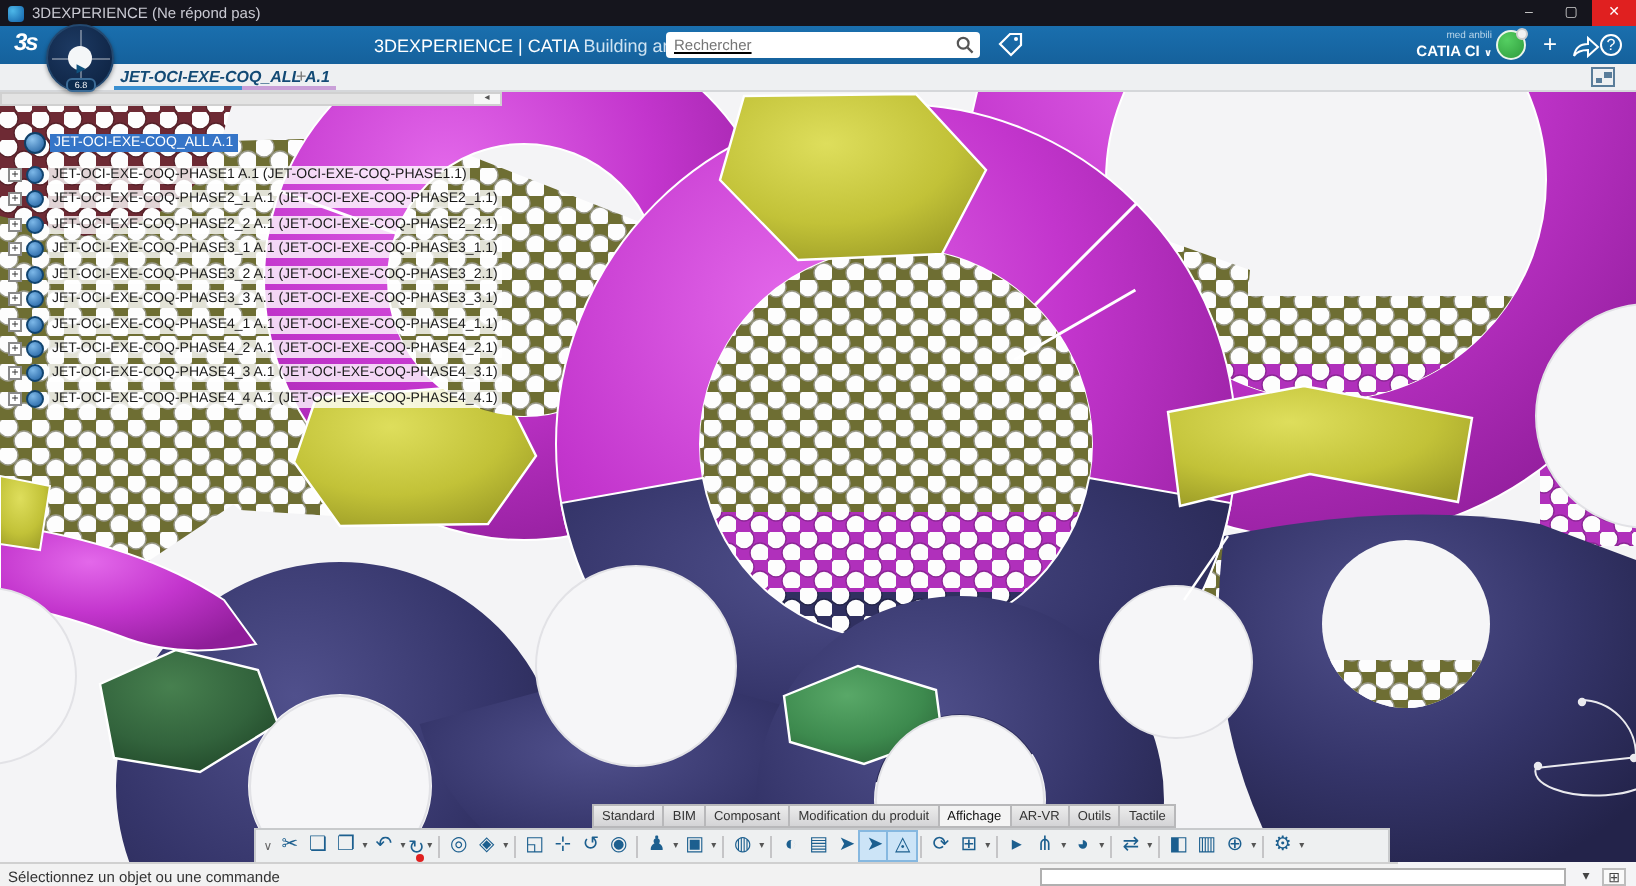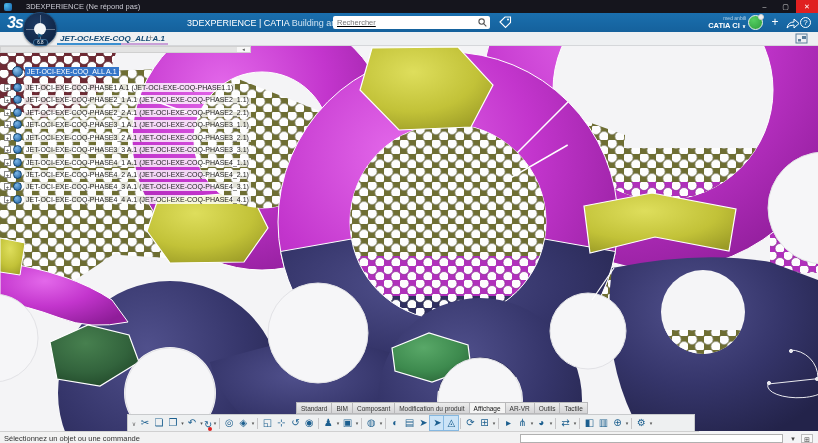--- a/index.html
+++ b/index.html
@@ -4,28 +4,28 @@
 <style>
   * { margin:0; padding:0; box-sizing:border-box; }
   html,body { width:818px; height:443px; overflow:hidden; }
   body { font-family:"Liberation Sans","DejaVu Sans",sans-serif; }
   #app { position:relative; width:818px; height:443px; background:#f4f4f6; overflow:hidden; }
 
   
   .titlebar { position:absolute; left:0; top:0; width:818px; height:13px; background:#15151d; z-index:20; display:flex; align-items:center; }
   .titlebar .appico { width:8px; height:8px; margin-left:4px; border-radius:2px;
      background:radial-gradient(circle at 30% 30%,#4db7e8,#1160a8); }
-  .titlebar .ttext { color:#c9c9d2; font-size:7.5px; margin-left:14px; white-space:nowrap; }
+  .titlebar .ttext { color:#c9c9d2; font-size:7.5px; margin-left:4px; white-space:nowrap; }
   .wbtns { position:absolute; right:0; top:0; height:13px; display:flex; }
   .wbtn { width:21px; height:13px; color:#cfcfcf; font-size:7px; line-height:13px; text-align:center; }
   .wbtn.close { background:#e02020; color:#fff; width:22px; }
 
   
   .header { position:absolute; left:0; top:13px; width:818px; height:19px; background:linear-gradient(#1a6fae,#15619c); z-index:20; }
-  .logo3ds { position:absolute; left:7px; top:1px; color:#fff; font-size:16px; font-style:italic; font-weight:bold; letter-spacing:-1px; }
+  .logo3ds { position:absolute; left:7px; top:1px; color:#fff; font-size:12px; font-style:italic; font-weight:bold; letter-spacing:-1px; }
   .brand { position:absolute; left:187px; top:5px; font-size:9px; color:#fff; white-space:nowrap; }
   .brand b { font-weight:normal; }
   .brand .app { color:#cfe3f2; font-weight:normal; }
   .search { position:absolute; left:333px; top:3px; width:157px; height:13px; background:#fff; border-radius:2px; display:flex; align-items:center;text-decoration:underline; }
   .search input { flex:1; border:none; outline:none; font-size:7.5px; padding-left:4px; color:#444; background:transparent; font-family:inherit; }
   .search svg { margin-right:3px; }
   .tagico { position:absolute; left:499px; top:3px; }
   .usrblock { position:absolute; left:694px; top:0px; width:52px; height:19px; text-align:right; color:#fff; }
   .usrblock .l1 { font-size:5px; color:#b9d6ea; margin-top:2px; }
   .usrblock .l2 { font-size:7.5px; font-weight:bold; white-space:nowrap; }

